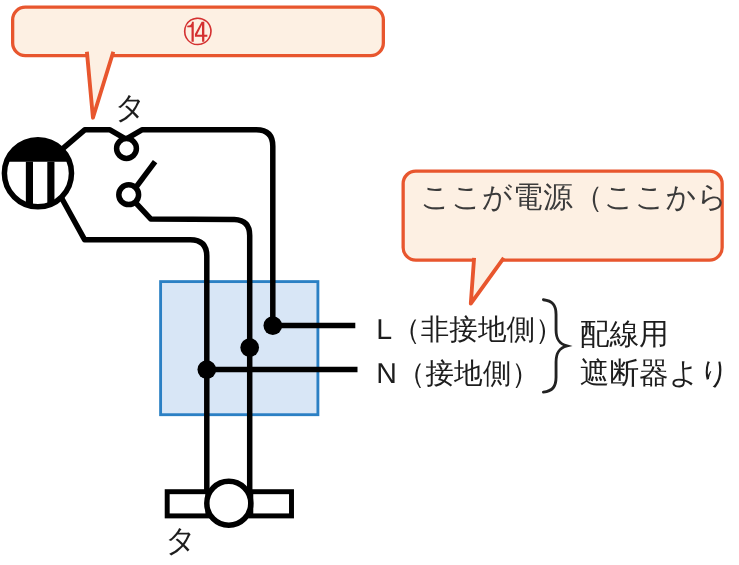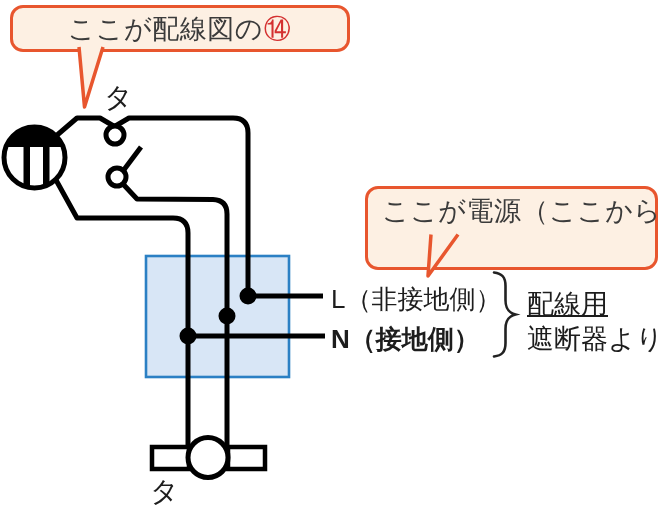--- a/index.html
+++ b/index.html
@@ -28,27 +28,27 @@
     z-index:4;
   }
   #callout-part{
     left:10px;top:5px;width:340px;height:47px;
     display:flex;align-items:center;justify-content:center;
     white-space:nowrap;
   }
   #callout-part .marker{color:var(--marker_red);padding:0 1px;}
   #callout-power{
     left:365px;top:154px;width:293px;height:84px;
-    padding:5px 0 0 14px;line-height:35px;white-space:nowrap;margin-top:32px;
+    padding:5px 0 0 14px;line-height:35px;white-space:nowrap;
   }
   .dia-label{
     position:absolute;color:var(--text);white-space:nowrap;z-index:2;
   }
   .kana{font-size:28px;}
-  .wire-label{font-size:26px;letter-spacing:0px;}
+  .wire-label{font-size:26px;letter-spacing:0px;margin-left:11px;}
   .src-label{font-size:27px;}
   
   .wire{fill:none;stroke:var(--wire);stroke-width:5;stroke-linejoin:round;stroke-linecap:butt;}
   .jbox{fill:var(--box_fill);stroke:var(--box_border);stroke-width:2.6;}
   .dot{fill:var(--wire);stroke:none;}
   .device-fill{fill:#fff;stroke:var(--wire);stroke-width:5;}
   .device-fill-thin{fill:#fff;stroke:var(--wire);stroke-width:4.5;}
   .black-part{fill:var(--wire);stroke:none;}
   .brace{fill:none;stroke:#222;stroke-width:2.6;stroke-linecap:round;}
   .tail{fill:var(--callout_bg);stroke:var(--callout_border);stroke-width:3.5;stroke-linejoin:round;}
@@ -97,33 +97,32 @@
       <circle class="device-fill" cx="208" cy="457.5" r="20"></circle>
     </g>
 
     <path class="brace" d="M 494 272.5 C 502 273.5 505.5 277 505.5 286 L 505.5 300
              C 505.5 308 508 312.5 515.5 314.5
              C 508 316.5 505.5 321 505.5 329 L 505.5 343
              C 505.5 352 502 355.5 494 356.5"></path>
   </svg>
 
   <div class="callout" id="callout-part">
-    <span>ここが配線図の</span>
       <span class="marker">⑭</span>
   </div>
 
   <div class="callout" id="callout-power">
     <div>ここが電源（ここから</div>
   </div>
 
   <svg id="tail-svg" width="672" height="514" viewBox="0 0 672 514">
     <path class="tail" d="M 79 47 L 84.5 107 L 103 47"></path>
     <path class="tail" d="M 431 234.5 L 428 276 L 458 234.5"></path>
   </svg>
 
   <div class="dia-label kana" style="left:104px;top:79px;">タ</div>
   <div class="dia-label kana" style="left:150px;top:473px;">タ</div>
   <div class="dia-label wire-label" style="left:331px;top:282px;">L（非接地側）</div>
-  <div class="dia-label wire-label" style="left:331px;top:322px;font-weight:bold;">N（接地側）</div>
-  <div class="dia-label src-label" style="left:527px;top:286px;text-decoration:underline;">配線用</div>
+  <div class="dia-label wire-label" style="left:331px;top:322px;">N（接地側）</div>
+  <div class="dia-label src-label" style="left:527px;top:286px;">配線用</div>
   <div class="dia-label src-label" style="left:527px;top:321px;text-align:right;">遮断器より</div>
 
 </div>
 
 </body></html>

